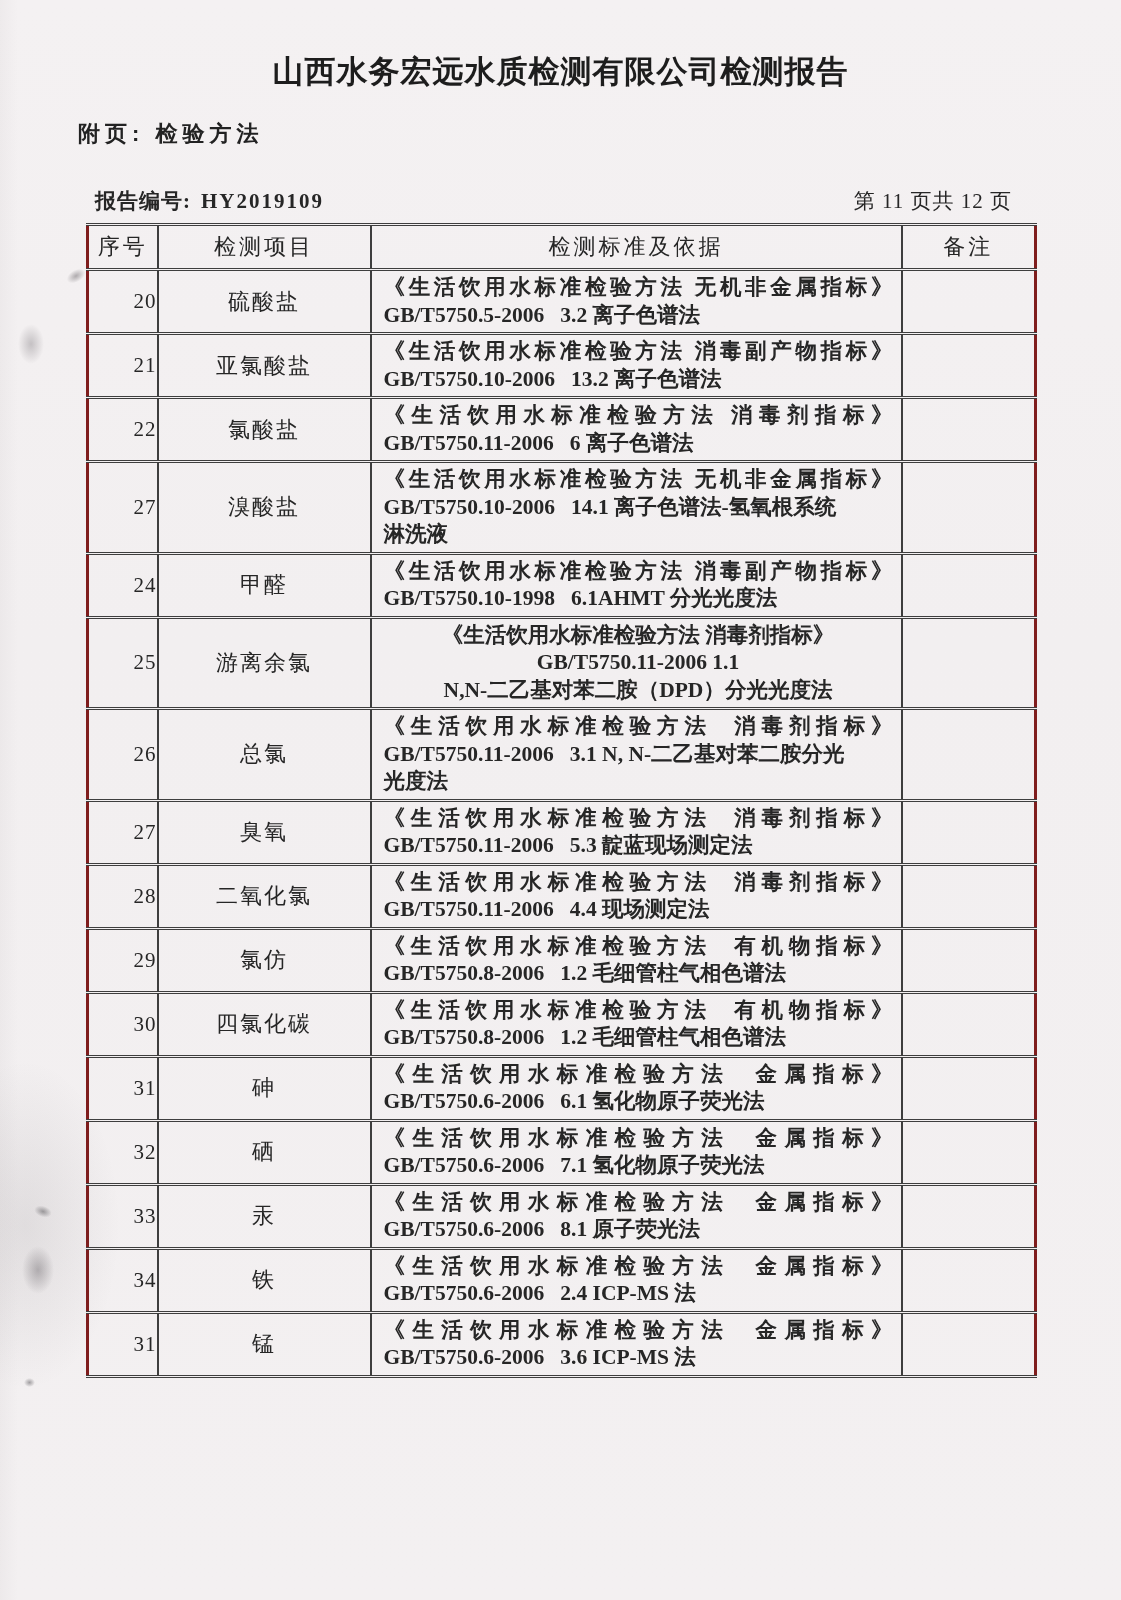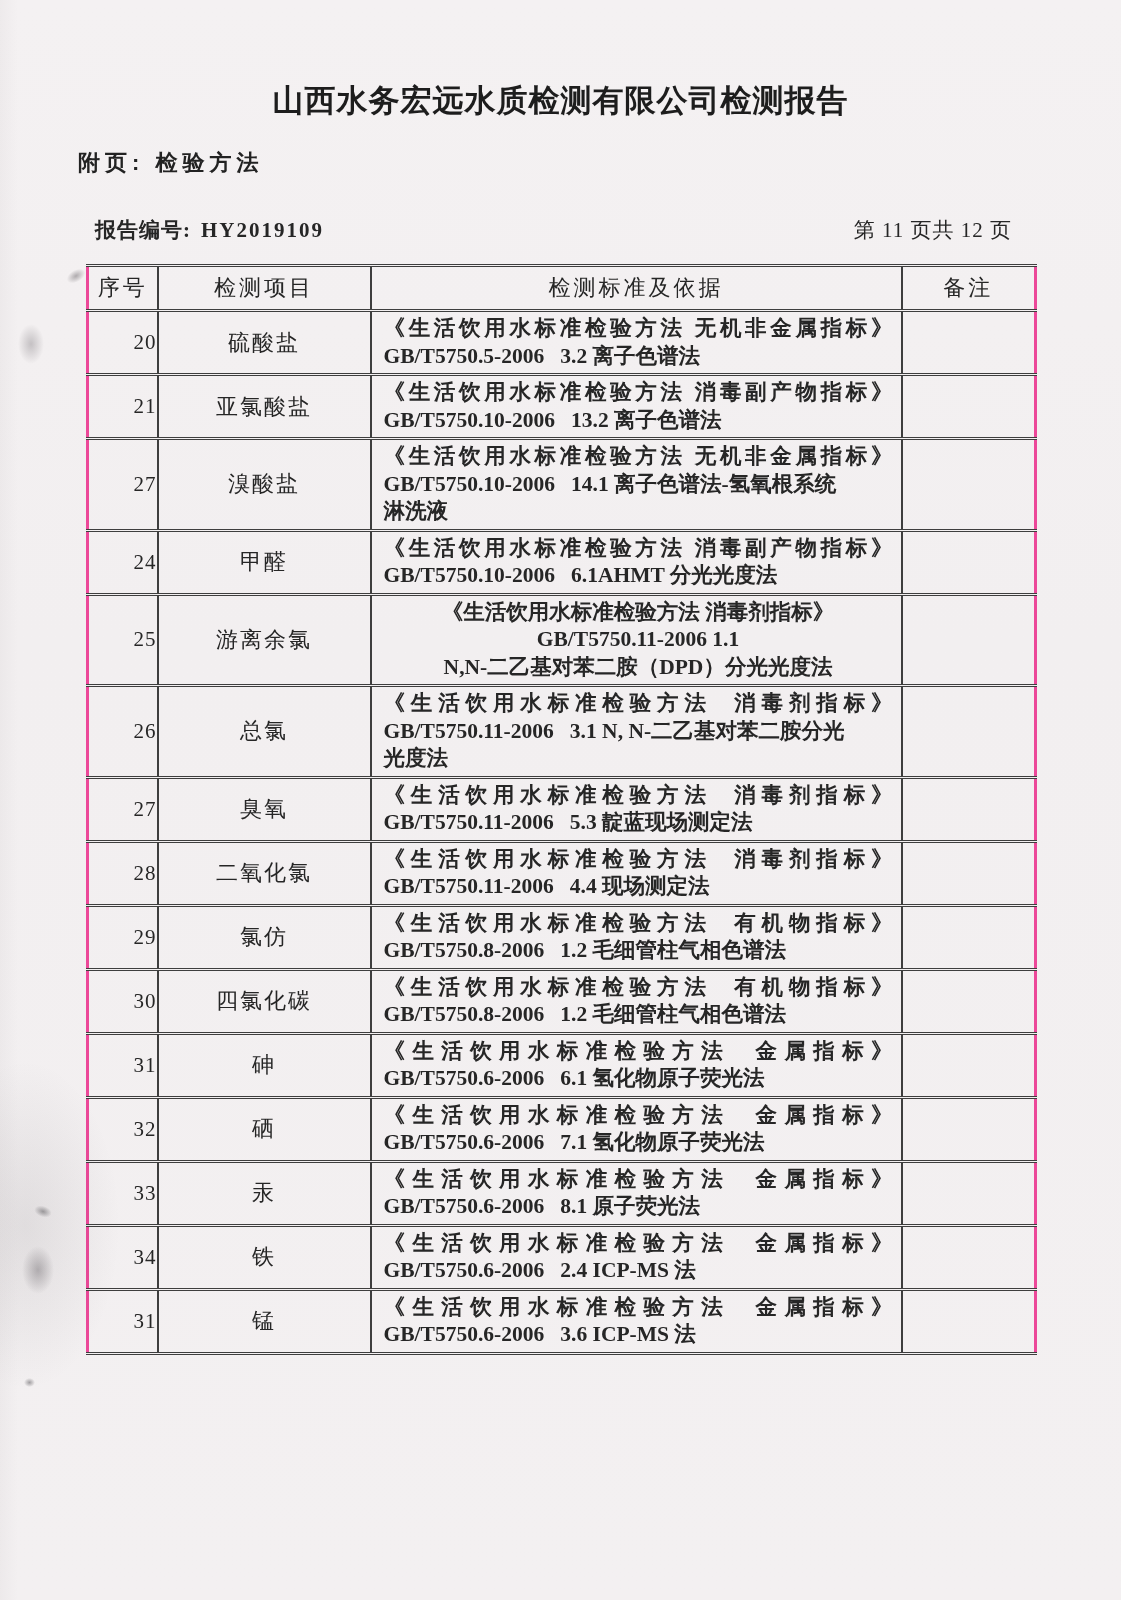--- a/index.html
+++ b/index.html
@@ -14,21 +14,21 @@
     background:
       linear-gradient(90deg, rgba(120,110,115,0.05) 0px, rgba(120,110,115,0.0) 18px),
       linear-gradient(180deg, #f4f1f2 0%, #f2eff0 40%, #f3f0f1 100%);
     font-family: "Liberation Serif", "DejaVu Serif", serif;
     color: #262626;
   }
 
   .page { position: relative; width: 1121px; height: 1600px; }
 
   .title {
-    padding-top: 80px;
+    padding-top: 51px;
     text-align: center;
     font-family: Liberation Mono, monospace;
     font-weight: 700;
     font-size: 31px;
     letter-spacing: 1px;
     color: #1d1d1d;
   }
 
   .attachment {
     margin: 26px 16px 0 78px;
@@ -57,22 +57,22 @@
     padding-right: 22px;
     font-size: 21px;
     font-weight: 400;
     letter-spacing: 1px;
   }
 
   table.methods {
     border-collapse: collapse;
     table-layout: fixed;
     width: 948px;
-    margin: 20px 0 0 86px;
-    border: 3px solid #ec4899;
+    margin: 8px 0 0 86px;
+    border: 3px solid #7f1d1d;
   }
   col.c-no     { width: 70px; }
   col.c-item   { width: 213px; }
   col.c-std    { width: 531px; }
   col.c-remark { width: 134px; }
 
   th, td {
     border-left: 2px solid #3e3e3e;
     border-right: 2px solid #3e3e3e;
     border-top: 3px double #3e3e3e;
@@ -176,35 +176,44 @@
         <tr>
           <td class="no">21</td>
           <td class="item">亚氯酸盐</td>
           <td class="std">
             <div class="std-line first">《生活饮用水标准检验方法 消毒副产物指标》</div>
             <div class="std-line">GB/T5750.10-2006   13.2 离子色谱法</div>
           </td>
           <td class="remark"></td>
         </tr>
         <tr>
+          <td class="no">22</td>
+          <td class="item">氯酸盐</td>
+          <td class="std">
+            <div class="std-line first">《生活饮用水标准检验方法 消毒剂指标》</div>
+            <div class="std-line">GB/T5750.11-2006   6 离子色谱法</div>
+          </td>
+          <td class="remark"></td>
+        </tr>
+        <tr>
           <td class="no">27</td>
           <td class="item">溴酸盐</td>
           <td class="std">
             <div class="std-line first">《生活饮用水标准检验方法 无机非金属指标》</div>
             <div class="std-line">GB/T5750.10-2006   14.1 离子色谱法-氢氧根系统</div>
             <div class="std-line">淋洗液</div>
           </td>
           <td class="remark"></td>
         </tr>
         <tr>
           <td class="no">24</td>
           <td class="item">甲醛</td>
           <td class="std">
             <div class="std-line first">《生活饮用水标准检验方法 消毒副产物指标》</div>
-            <div class="std-line">GB/T5750.10-2006   6.1AHMT 分光光度法</div>
+            <div class="std-line">GB/T5750.10-1998   6.1AHMT 分光光度法</div>
           </td>
           <td class="remark"></td>
         </tr>
         <tr>
           <td class="no">25</td>
           <td class="item">游离余氯</td>
           <td class="std center">
             <div class="std-line first">《生活饮用水标准检验方法 消毒剂指标》</div>
             <div class="std-line">GB/T5750.11-2006 1.1</div>
             <div class="std-line">N,N-二乙基对苯二胺（DPD）分光光度法</div>

